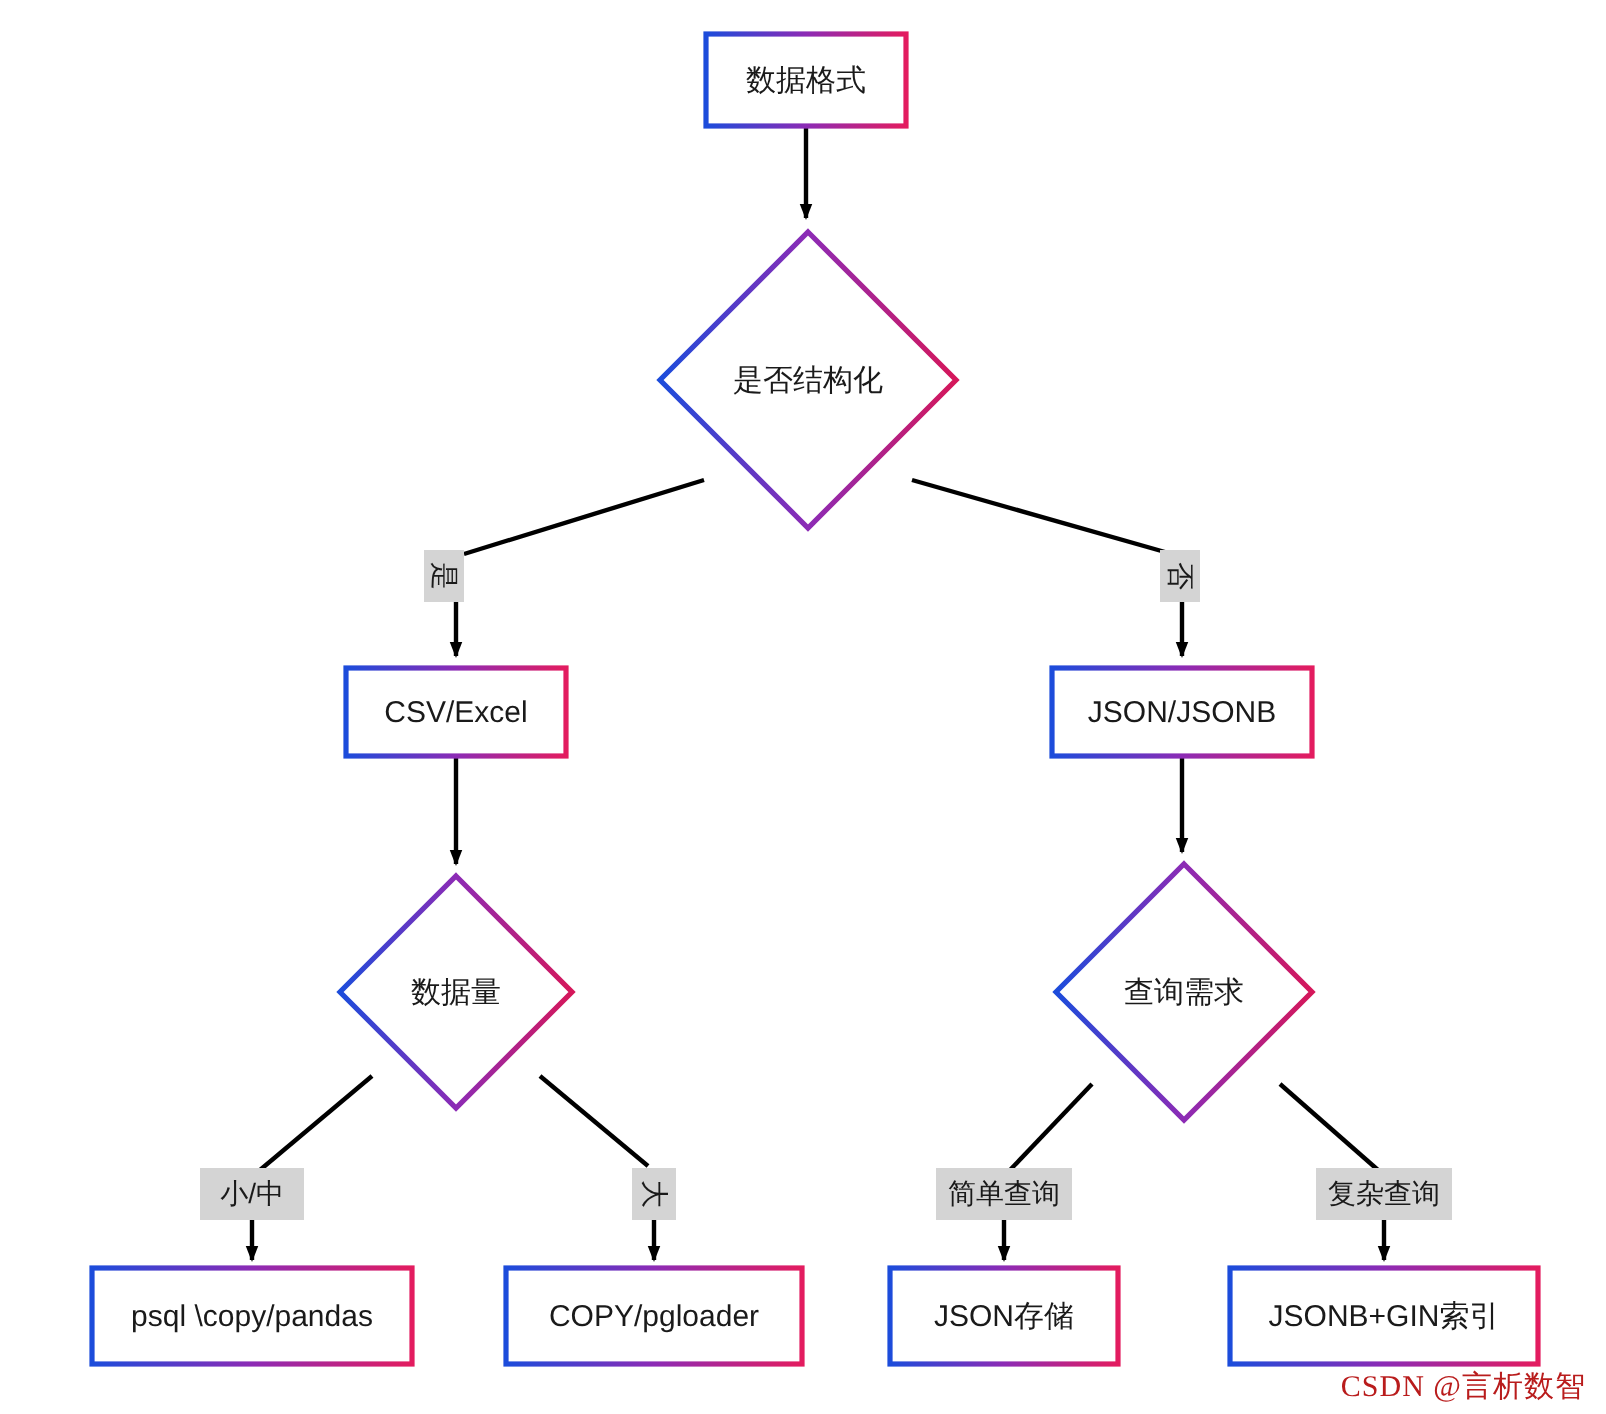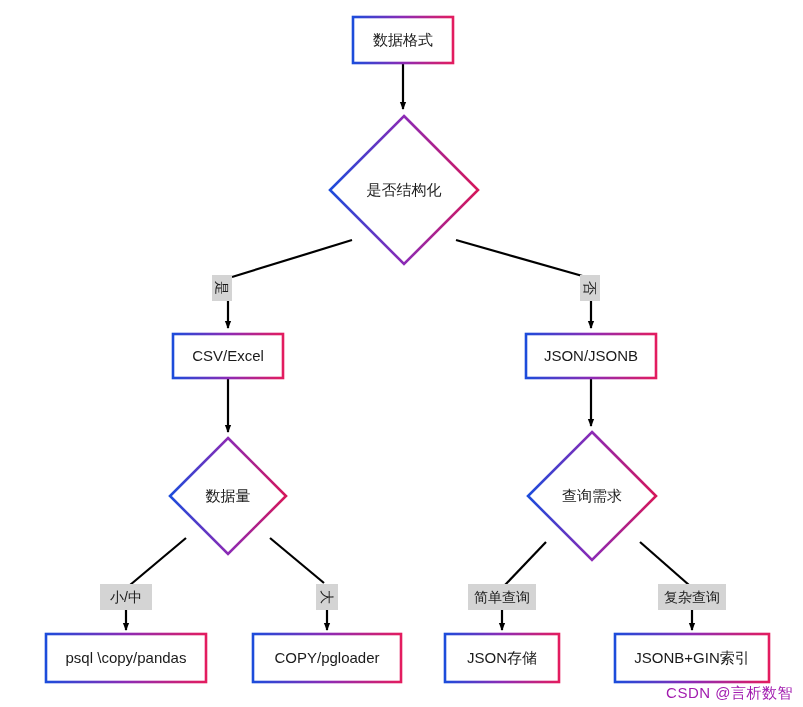--- a/index.html
+++ b/index.html
@@ -45,23 +45,23 @@
     fill: none;
   }
   .node-shape {
     fill: #ffffff;
     stroke-width: 2.6;
   }
   .watermark {
     position: absolute;
     right: 10px;
     bottom: 4px;
-    font-family: Liberation Sans, sans-serif;
+    font-family: Liberation Serif, serif;
     font-size: 15px;
-    color: #a21caf;
+    color: #b91c1c;
     letter-spacing: 0.5px;
     white-space: nowrap;
     user-select: none;
   }
 </style>
 </head>
 <body>
 
 <svg id="flow-canvas" viewBox="0 0 803 707">
   <defs>

